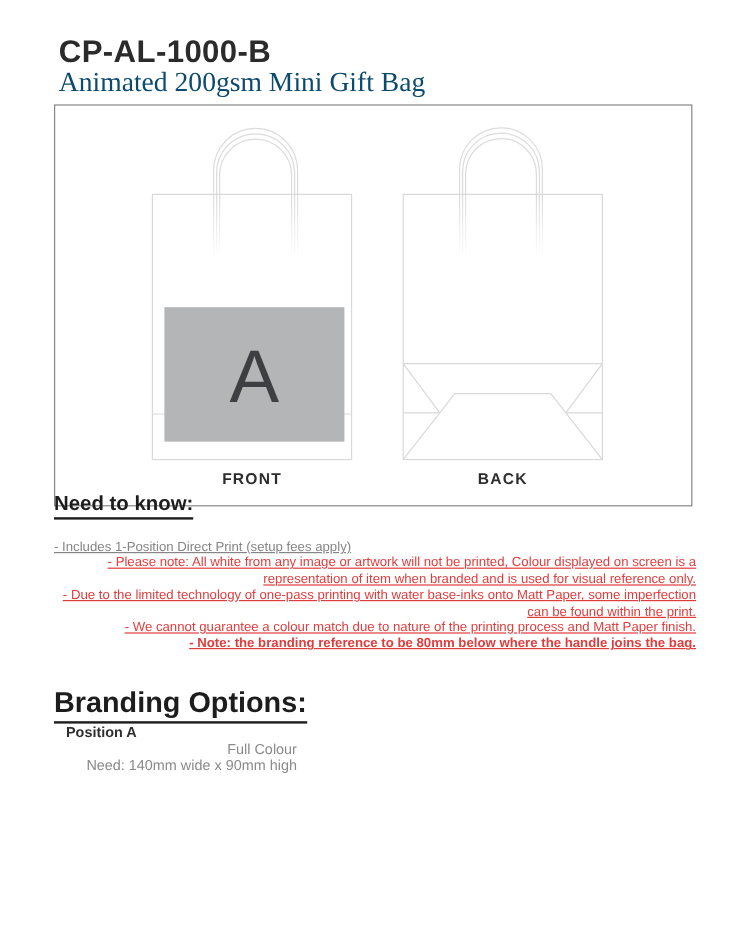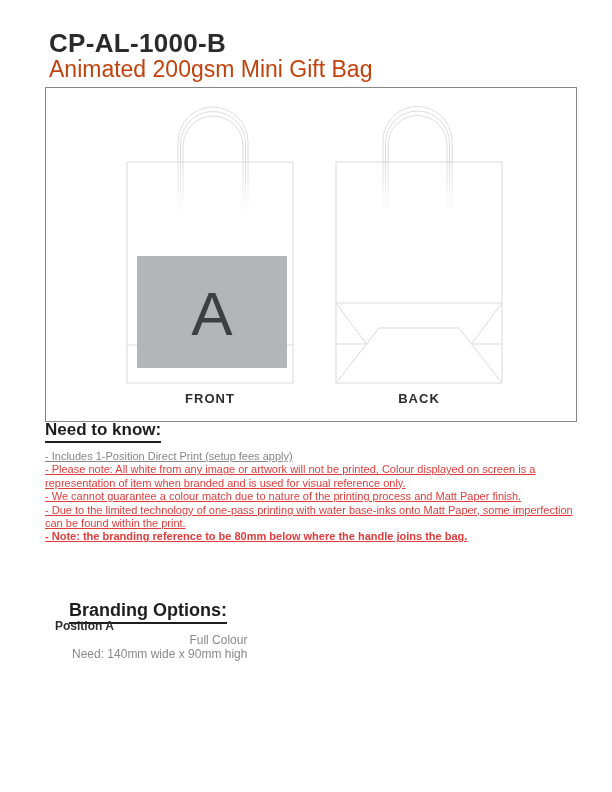--- a/index.html
+++ b/index.html
@@ -10,47 +10,47 @@
     font-family:"Liberation Sans", sans-serif;
     overflow:hidden;
   }
   .product-code {
     position:absolute; left:49px; top:28px;
     margin:0; font-size:26px; font-weight:bold; color:#2b2b2b;
     letter-spacing:0.3px;
   }
   .product-name {
     position:absolute; left:49px; top:56px;
-    margin:0; font-size:23px; font-weight:normal; color:#c2410c;
+    margin:0; font-size:23px; font-weight:normal; color:#0c4a6e;font-family:Liberation Serif, serif;
   }
   .diagram-box {
     position:absolute; left:45px; top:87px;
     width:530px; height:333px;
     border:1px solid #878787;
     background:#ffffff;
   }
   .section-heading {
     position:absolute; left:45px;
     margin:0; font-weight:bold; color:#1d1d1d;
   }
   .section-heading span {
     display:inline-block;
     border-bottom:2px solid #1d1d1d;
     padding-bottom:1px;
   }
-  .need-heading { top:420px; font-size:17px; }
-  .branding-heading { top:600px; font-size:18px;margin-left:24px; }
+  .need-heading { top:410px; font-size:17px; }
+  .branding-heading { top:572px; font-size:24px; }
   .notes {
     position:absolute; left:45px; top:450px; width:535px;
   }
   .notes p { margin:0; font-size:11px; line-height:13.4px;text-decoration:underline; }
   .note-gray { color:#868686; }
-  .note-red  { color:#e13c3c; }
+  .note-red  { color:#e13c3c;text-align:right; }
   .note-bold { font-weight:bold; }
-  .branding-block { position:absolute; left:55px; top:603px;margin-top:16px; }
+  .branding-block { position:absolute; left:55px; top:603px; }
   .position-title { margin:0; font-size:12px; font-weight:bold; color:#2e2e2e; line-height:14px; }
   .opt-line  { margin:0; font-size:12px; color:#8a8a8a; line-height:14px; }
   .opt-line.indent { padding-left:17px;text-align:right; }
   svg text { font-family:"Liberation Sans", sans-serif; }
 </style>
 </head>
 <body>
 
 <div class="page">
 
@@ -103,22 +103,22 @@
     </svg>
   </div>
 
   <h3 class="section-heading need-heading">
     <span>Need to know:</span>
   </h3>
 
   <div class="notes">
     <p class="note-gray">- Includes 1-Position Direct Print (setup fees apply)</p>
     <p class="note-red">- Please note: All white from any image or artwork will not be printed, Colour displayed on screen is a representation of item when branded and is used for visual reference only.</p>
+    <p class="note-red">- Due to the limited technology of one-pass printing with water base-inks onto Matt Paper, some imperfection can be found within the print.</p>
     <p class="note-red">- We cannot guarantee a colour match due to nature of the printing process and Matt Paper finish.</p>
-    <p class="note-red">- Due to the limited technology of one-pass printing with water base-inks onto Matt Paper, some imperfection can be found within the print.</p>
     <p class="note-red note-bold">- Note: the branding reference to be 80mm below where the handle joins the bag.</p>
   </div>
 
   <h3 class="section-heading branding-heading">
     <span>Branding Options:</span>
   </h3>
 
   <div class="branding-block">
     <p class="position-title">Position A</p>
     <p class="opt-line indent">Full Colour</p>

